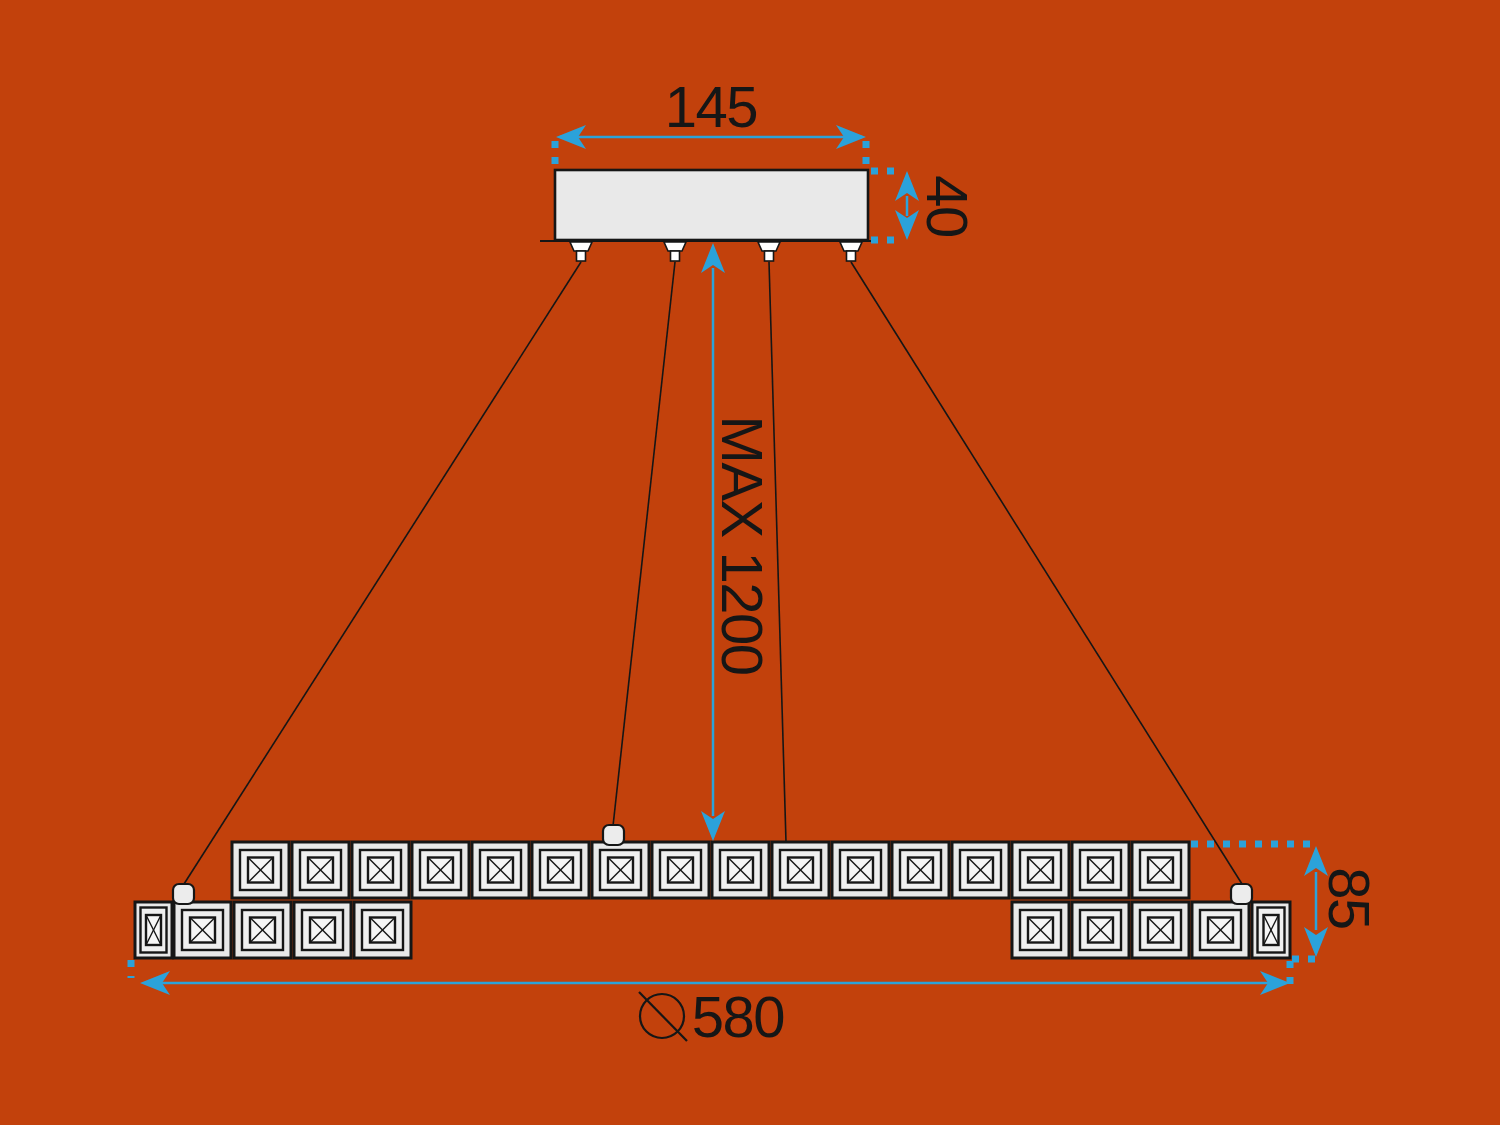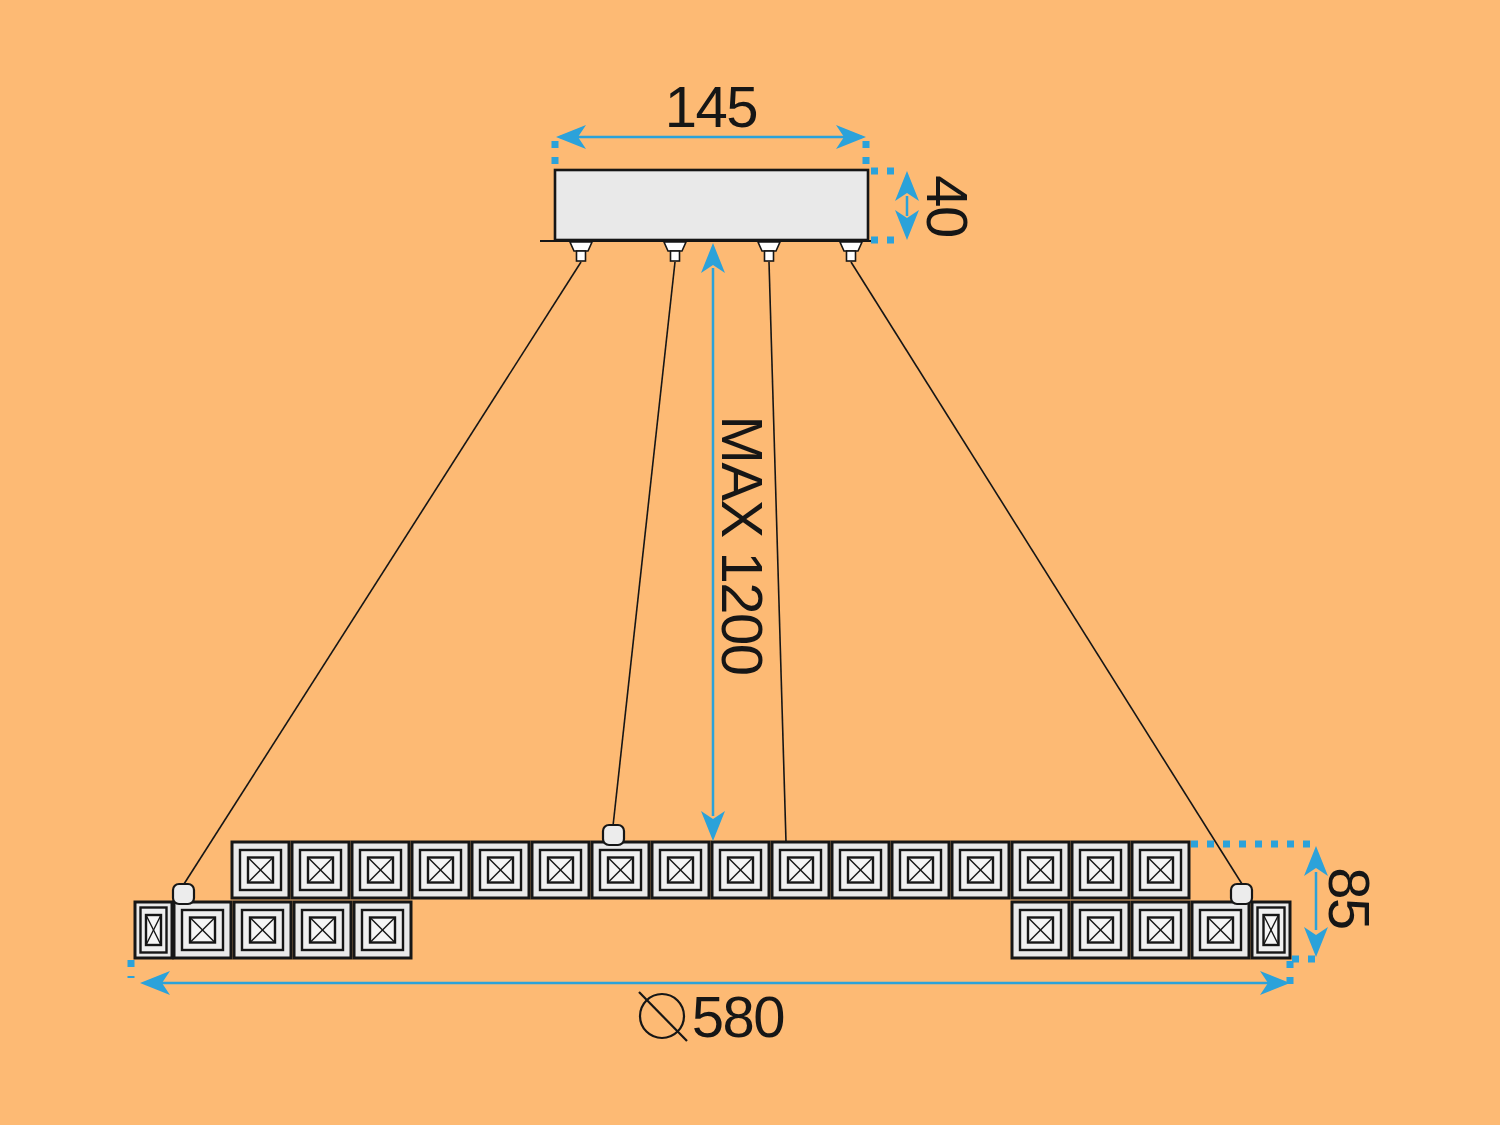--- a/index.html
+++ b/index.html
@@ -1,16 +1,16 @@
 <!DOCTYPE html>
 <html><head>
 <meta charset="utf-8">
 <style>
   html,body{margin:0;padding:0;background:#ffffff;}
-  .canvas{position:relative;width:1500px;height:1125px;background:#fdba74;overflow:hidden;}
+  .canvas{position:relative;width:1500px;height:1125px;background:#c2410c;overflow:hidden;}
   svg{position:absolute;left:0;top:0;}
   .dimtext{font-family:"Liberation Sans",sans-serif;font-size:58px;fill:#161616;letter-spacing:-1.5px;}
 </style>
 </head>
 <body>
 
 <div class="canvas">
   <svg width="1500" height="1125" viewBox="0 0 1500 1125">
     <g id="g-wires">
         <line x1="581" y1="262" x2="184" y2="884" stroke="#161616" stroke-width="1.6"></line>

